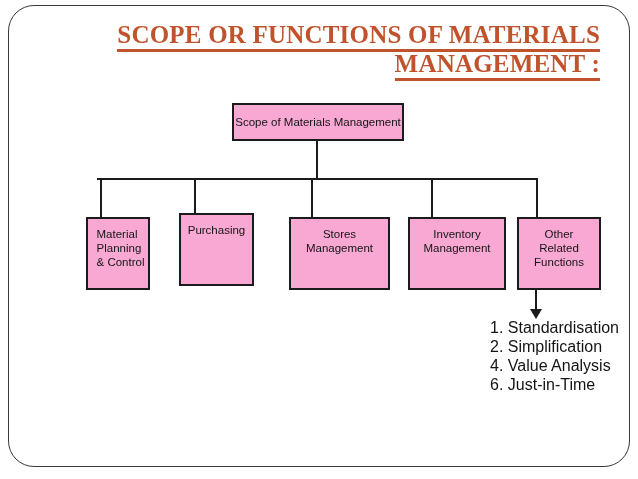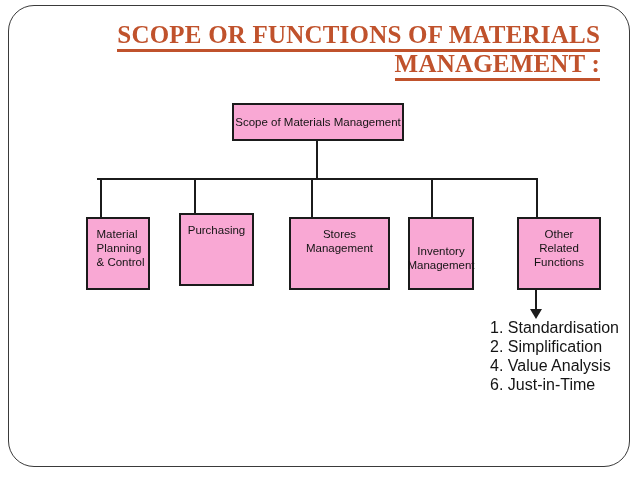--- a/index.html
+++ b/index.html
@@ -102,21 +102,21 @@
     text-align: left;
     padding-left: 5px;
   }
   #node-purchasing {
     left: 163px; top: 213px; width: 75px; height: 73px;
   }
   #node-stores {
     left: 273px; top: 217px; width: 101px; height: 73px;
   }
   #node-inventory {
-    left: 392px; top: 217px; width: 66px; height: 73px; align-items: center;
+    left: 392px; top: 217px; width: 98px; height: 73px;
   }
   #node-other {
     left: 501px; top: 217px; width: 84px; height: 73px;
   }
 
   
   .conn {
     position: absolute;
     background: #1b1b1b;
   }

